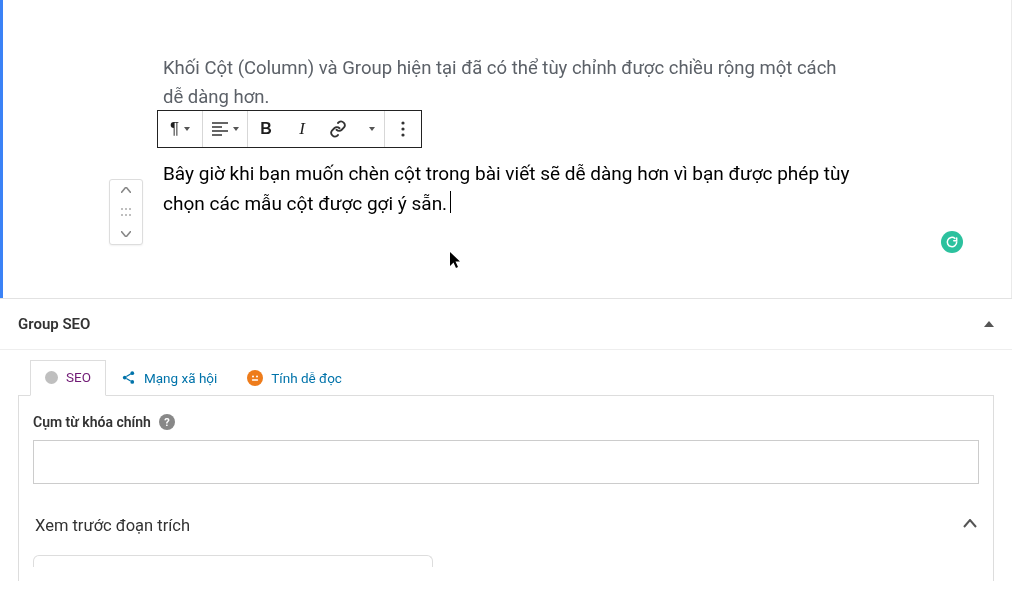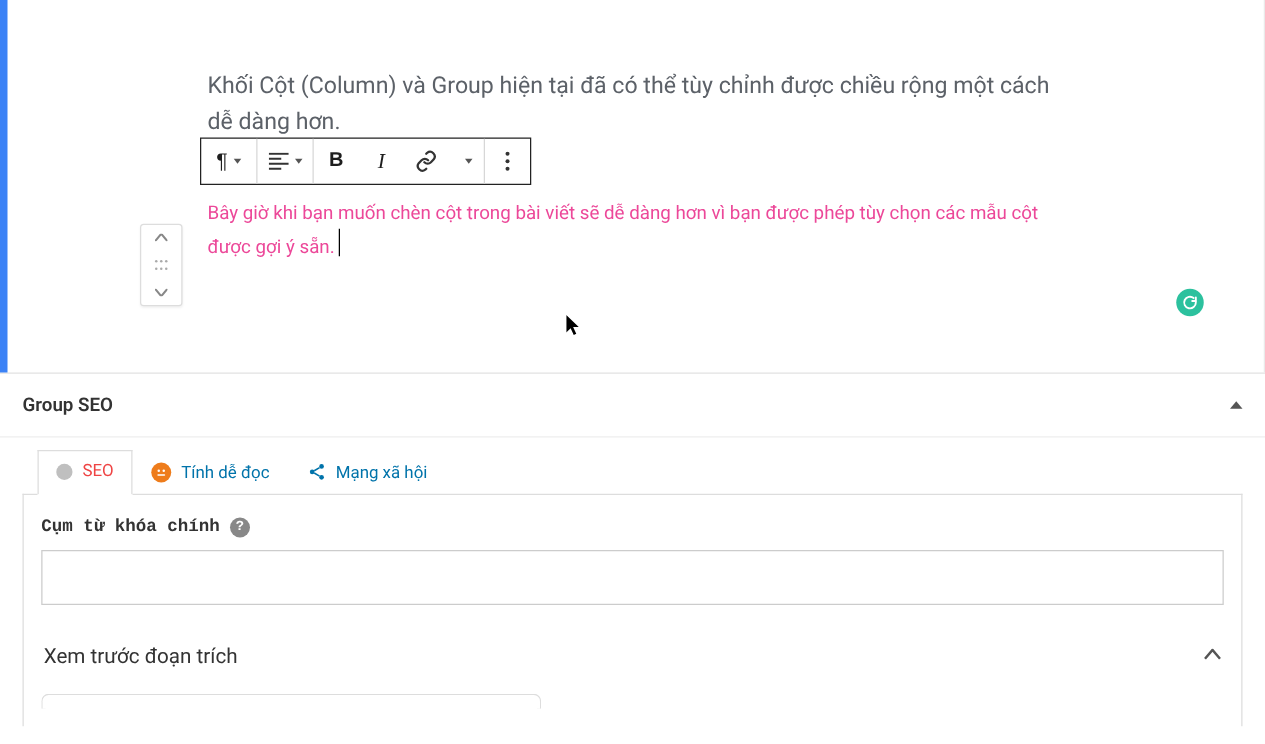--- a/index.html
+++ b/index.html
@@ -8,21 +8,21 @@
     font-size: 14px;
     color: #1e1e1e;
     background: #fff;
     width: 1012px;
     height: 595px;
     overflow: hidden;
     position: relative;
   }
   .editor-area {
     padding: 0 8px;
-    border-left: 6px solid #3b82f6;
+    border-left: 3px solid #3b82f6;
     border-right: 1px solid #eaeaea;
     position: relative;
     height: 298px;
   }
   .block-plain {
     margin-left: 152px;
     margin-right: 152px;
     padding-top: 54px;
   }
   .para {
@@ -90,23 +90,23 @@
     align-items: center;
     justify-content: center;
     cursor: pointer;
     color: #888;
     font-size: 11px;
   }
   .block-handles .hbtn.mid { height: 24px; }
   .active-para {
     margin-left: 152px;
     margin-right: 152px;
-    font-size: 15px;
+    font-size: 19px;
     line-height: 1.55;
-    color: #ec4899;
+    color: #000000;
     position: relative;
   }
   .text-cursor {
     display: inline-block;
     width: 1px;
     height: 22px;
     background: #000;
     vertical-align: -3px;
     margin-left: 3px;
     animation: blink 1s step-end infinite;
@@ -165,21 +165,21 @@
     font-size: 13.5px;
     color: #0073aa;
     cursor: pointer;
     border: 1px solid transparent;
     border-bottom: none;
     background: transparent;
   }
   .ytab.active {
     border: 1px solid #ddd;
     border-bottom-color: #fff;
-    color: #ef4444;
+    color: #701a75;
     background: #fff;
     position: relative;
     z-index: 2;
   }
   .ytab .seo-dot {
     width: 13px; height: 13px;
     border-radius: 50%;
     background: #bfbfbf;
   }
   .ytab .readability {
@@ -198,21 +198,20 @@
     background: #fff;
   }
   .kw-label-row {
     display: flex;
     align-items: flex-start;
     gap: 8px;
     font-size: 14px;
     font-weight: 600;
     color: #333;
     margin-bottom: 10px;
-    font-family: Liberation Mono, monospace;
   }
   .help-circle {
     width: 16px; height: 16px;
     border-radius: 50%;
     background: #888;
     color: #fff;
     font-size: 11px;
     font-weight: 700;
     display: flex;
     align-items: center;
@@ -353,38 +352,38 @@
     <span class="yoast-title">Group SEO</span>
     <span class="yoast-collapse"></span>
   </div>
 
   <div class="yoast-tabs-row">
     <div class="ytab active">
       <span class="seo-dot"></span>
       <span>SEO</span>
     </div>
     <div class="ytab">
+      <svg width="15" height="15" viewBox="0 0 24 24" fill="#0073aa">
+          <circle cx="18" cy="5" r="3"></circle>
+          <circle cx="6" cy="12" r="3"></circle>
+          <circle cx="18" cy="19" r="3"></circle>
+          <path d="M8.6 10.5 L15.4 6.5 M8.6 13.5 L15.4 17.5" stroke="#0073aa" stroke-width="2"></path>
+        </svg>
+      <span>Mạng xã hội</span>
+    </div>
+    <div class="ytab">
       <span class="readability">
         <svg width="12" height="12" viewBox="0 0 12 12">
             <circle cx="4" cy="4.5" r="1" fill="#fff"></circle>
             <circle cx="8" cy="4.5" r="1" fill="#fff"></circle>
             <path d="M3.5 8 h5" stroke="#fff" stroke-width="1.3" stroke-linecap="round"></path>
           </svg>
       </span>
       <span>Tính dễ đọc</span>
     </div>
-    <div class="ytab">
-      <svg width="15" height="15" viewBox="0 0 24 24" fill="#0073aa">
-          <circle cx="18" cy="5" r="3"></circle>
-          <circle cx="6" cy="12" r="3"></circle>
-          <circle cx="18" cy="19" r="3"></circle>
-          <path d="M8.6 10.5 L15.4 6.5 M8.6 13.5 L15.4 17.5" stroke="#0073aa" stroke-width="2"></path>
-        </svg>
-      <span>Mạng xã hội</span>
-    </div>
   </div>
 
   <div class="yoast-body">
     <div class="kw-label-row">
       <span>Cụm từ khóa chính</span>
       <span class="help-circle">?</span>
     </div>
     <input class="kw-input" type="text" value="" style="">
 
     <div class="snippet-header">

